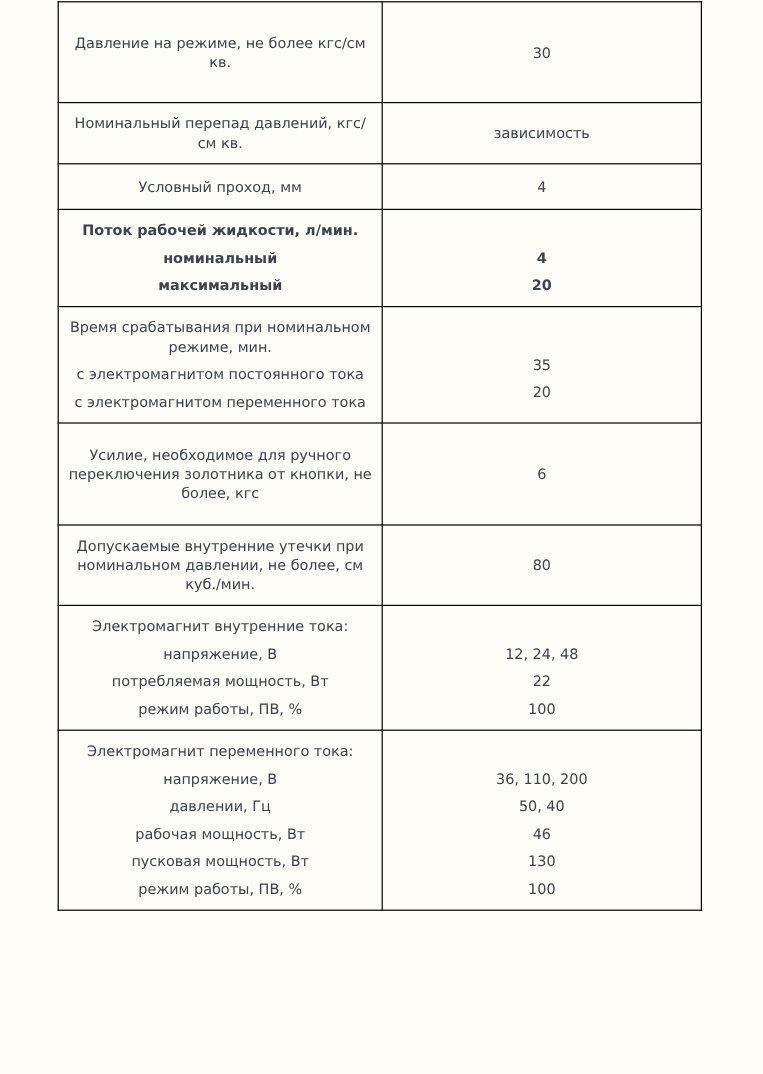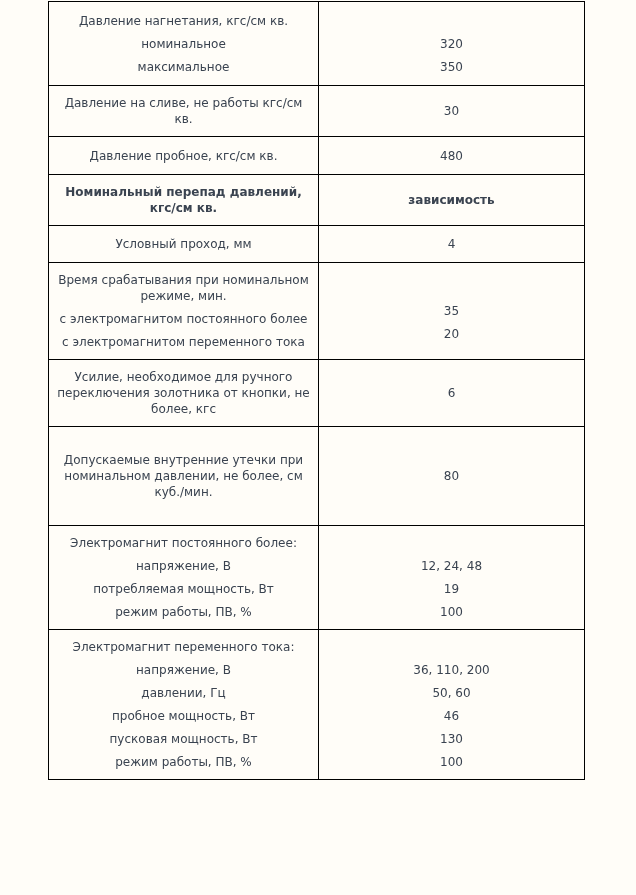--- a/index.html
+++ b/index.html
@@ -56,75 +56,67 @@
   tbody tr:nth-child(11) { height: 111px; }
   tbody tr:nth-child(12) { height: 152px; }
 </style>
 </head>
 <body>
 
 <div class="page">
   <table class="specs">
     <tbody>
 
-      <tr>
-        <td class="param">
-          <p>Давление нагнетания, кгс/см кв.</p>
-          <p>номинальное</p>
-          <p>максимальное</p>
-        </td>
-        <td class="value">
-          <p></p>
-          <p>320</p>
-          <p>350</p>
-        </td>
-      </tr>
 
       <tr>
         <td class="param">
-          <p>Давление на сливе, не работы кгс/см кв.</p>
+          <p>Давление на режиме, не более кгс/см кв.</p>
         </td>
         <td class="value">
           <p>30</p>
         </td>
       </tr>
 
-      <tr>
-        <td class="param">
-          <p>Давление пробное, кгс/см кв.</p>
-        </td>
-        <td class="value">
-          <p>480</p>
-        </td>
-      </tr>
 
       <tr>
         <td class="param">
           <p>Номинальный перепад давлений, кгс/см кв.</p>
         </td>
         <td class="value">
           <p>зависимость</p>
         </td>
       </tr>
 
       <tr>
         <td class="param">
           <p>Условный проход, мм</p>
         </td>
         <td class="value">
           <p>4</p>
         </td>
       </tr>
 
+      <tr>
+        <td class="param">
+          <p>Поток рабочей жидкости, л/мин.</p>
+          <p>номинальный</p>
+          <p>максимальный</p>
+        </td>
+        <td class="value">
+          <p></p>
+          <p>4</p>
+          <p>20</p>
+        </td>
+      </tr>
 
 
       <tr>
         <td class="param">
           <p>Время срабатывания при номинальном режиме, мин.</p>
-          <p>с электромагнитом постоянного более</p>
+          <p>с электромагнитом постоянного тока</p>
           <p>с электромагнитом переменного тока</p>
         </td>
         <td class="value">
           <p></p>
           <p>35</p>
           <p>20</p>
         </td>
       </tr>
 
       <tr>
@@ -140,46 +132,46 @@
         <td class="param">
           <p>Допускаемые внутренние утечки при номинальном давлении, не более, см куб./мин.</p>
         </td>
         <td class="value">
           <p>80</p>
         </td>
       </tr>
 
       <tr>
         <td class="param">
-          <p>Электромагнит постоянного более:</p>
+          <p>Электромагнит внутренние тока:</p>
           <p>напряжение, В</p>
           <p>потребляемая мощность, Вт</p>
           <p>режим работы, ПВ, %</p>
         </td>
         <td class="value">
           <p></p>
           <p>12, 24, 48</p>
-          <p>19</p>
+          <p>22</p>
           <p>100</p>
         </td>
       </tr>
 
       <tr>
         <td class="param">
           <p>Электромагнит переменного тока:</p>
           <p>напряжение, В</p>
           <p>давлении, Гц</p>
-          <p>пробное мощность, Вт</p>
+          <p>рабочая мощность, Вт</p>
           <p>пусковая мощность, Вт</p>
           <p>режим работы, ПВ, %</p>
         </td>
         <td class="value">
           <p></p>
           <p>36, 110, 200</p>
-          <p>50, 60</p>
+          <p>50, 40</p>
           <p>46</p>
           <p>130</p>
           <p>100</p>
         </td>
       </tr>
 
     </tbody>
   </table>
 </div>
 

